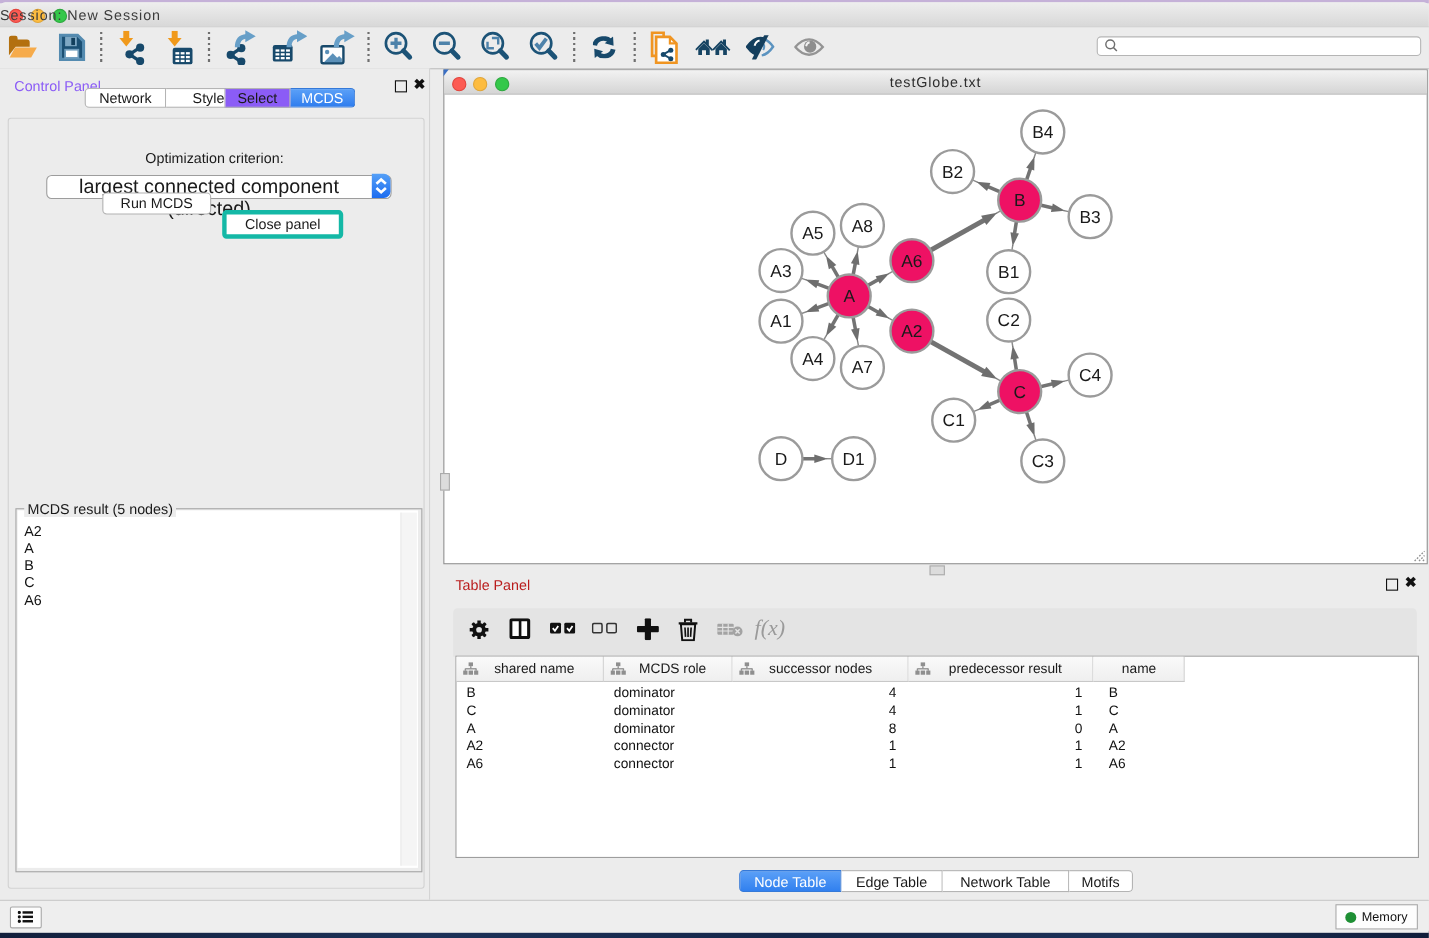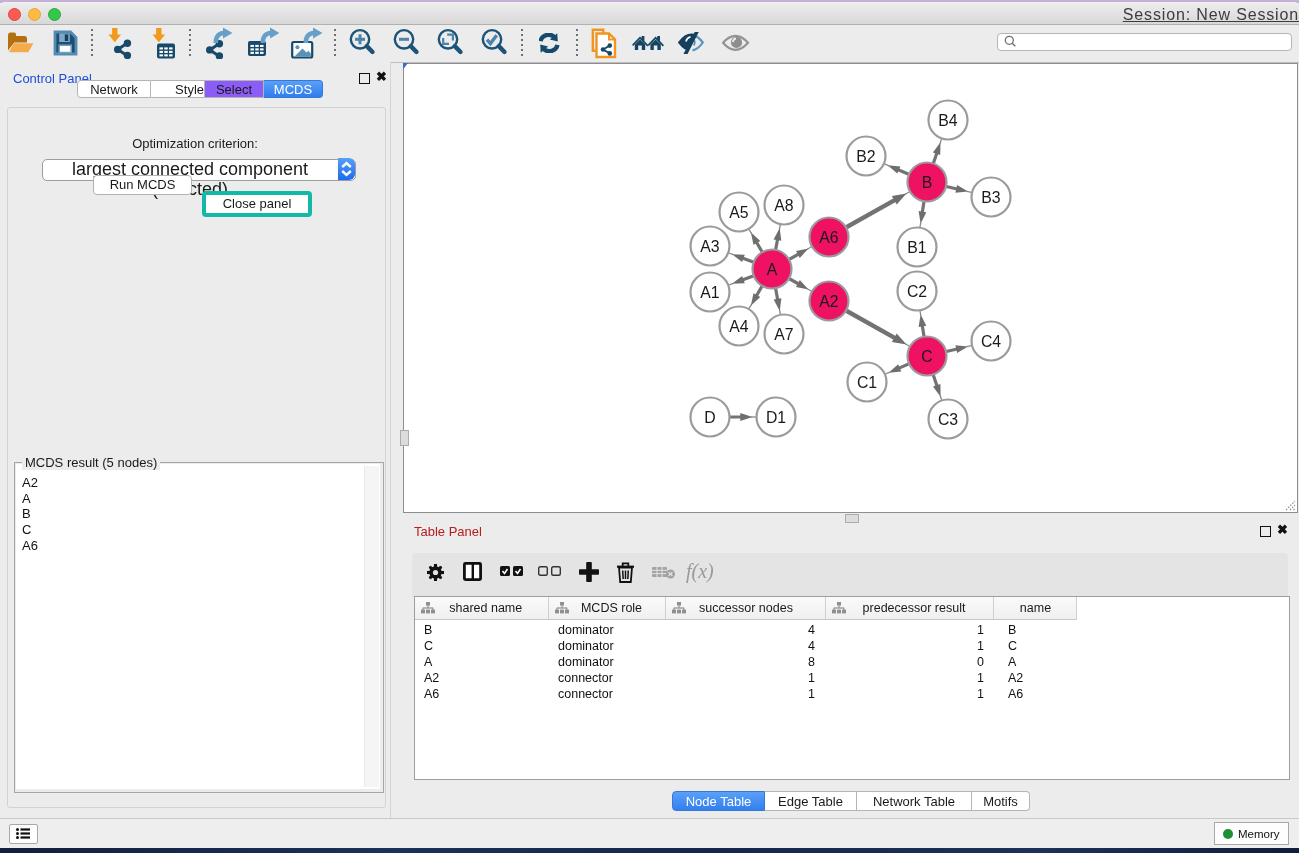--- a/index.html
+++ b/index.html
@@ -9,21 +9,21 @@
 
 <div class="abs" style="left:0;top:0;width:1299px;height:3px;background:#c5b1d8;"></div>
 <div class="abs" style="left:0;top:846px;width:1299px;height:7px;background:linear-gradient(90deg,#121f3c,#1c3158 30%,#15264a 55%,#1d3158 80%,#101d3a);"></div>
 
 <div class="abs" style="left:0;top:2px;width:1299px;height:844px;background:#ececec;border-radius:5px 5px 0 0;"></div>
 
 <div class="abs" style="left:0;top:2px;width:1299px;height:22px;border-radius:5px 5px 0 0;background:linear-gradient(#eeeeee,#d8d8d8);border-bottom:1px solid #b1b1b1;">
  <div class="tl" style="left:8px;background:#fc5b53;border:0.5px solid #e2443d;"></div>
  <div class="tl" style="left:28px;background:#fdbc40;border:0.5px solid #e0a63a;"></div>
  <div class="tl" style="left:48px;background:#34c84a;border:0.5px solid #2da83f;"></div>
- <div class="abs" style="left:0;right:0;top:4px;text-align:right;font-size:16px;letter-spacing:0.85px;color:#3c3c3c;text-decoration:underline;">Session: New Session</div>
+ <div class="abs" style="left:0;right:0;top:4px;text-align:left;font-size:13px;letter-spacing:0.85px;color:#3c3c3c;">Session: New Session</div>
 </div>
 
 <div class="abs" style="left:0;top:25px;width:1299px;height:37px;background:#ececec;border-bottom:1px solid #bdbdbd;"></div>
 
 <div class="abs" style="left:91px;top:29px;width:2px;height:28px;background:repeating-linear-gradient(#6f6f6f 0 2px,transparent 2px 5px);"></div>
 <div class="abs" style="left:189px;top:29px;width:2px;height:28px;background:repeating-linear-gradient(#6f6f6f 0 2px,transparent 2px 5px);"></div>
 <div class="abs" style="left:334px;top:29px;width:2px;height:28px;background:repeating-linear-gradient(#6f6f6f 0 2px,transparent 2px 5px);"></div>
 <div class="abs" style="left:521px;top:29px;width:2px;height:28px;background:repeating-linear-gradient(#6f6f6f 0 2px,transparent 2px 5px);"></div>
 <div class="abs" style="left:576px;top:29px;width:2px;height:28px;background:repeating-linear-gradient(#6f6f6f 0 2px,transparent 2px 5px);"></div>
 <svg class="abs" style="left:8px;top:31px" width="28" height="24">
@@ -179,21 +179,21 @@
 <circle cx="14.5" cy="8.4" r="5.6" fill="#8e8e8e"></circle>
 <path d="M10.8,8 Q11.4,5 14,4.4" fill="none" stroke="#f2f2f2" stroke-width="1.7"></path>
 </svg>
 <div class="abs" style="left:997px;top:33px;width:293px;height:16px;background:#fff;border:1px solid #b5b5b5;border-radius:4px;"></div>
 <svg class="abs" style="left:1004px;top:35px" width="14" height="13">
 <circle cx="5.3" cy="5.3" r="4" fill="none" stroke="#6e6e6e" stroke-width="1.3"></circle>
 <line x1="8.2" y1="8.2" x2="11.3" y2="11.3" stroke="#6e6e6e" stroke-width="1.4"></line>
   </svg>
 
 <div class="abs" style="left:0;top:62px;width:390px;height:756px;background:#ececec;border-right:1px solid #d4d4d4;"></div>
-<div class="abs" style="left:13px;top:71px;font-size:13px;color:#1d4ed8;">Control Panel</div>
+<div class="abs" style="left:13px;top:71px;font-size:13px;color:#8b5cf6;">Control Panel</div>
 <div class="abs" style="left:359px;top:73px;width:9px;height:9px;border:1.6px solid #111;"></div>
 <div class="abs" style="left:376px;top:69px;font-size:13px;font-weight:bold;color:#111;">✖</div>
 
 <div class="abs" style="left:7px;top:107px;width:377px;height:699px;border:1px solid #d2d2d2;border-radius:3px;background:#ececec;"></div>
 
 <div class="abs" style="left:77px;top:80px;height:18px;display:flex;font-size:13px;">
  <div style="width:72px;background:#fff;border:1px solid #b4b4b4;border-radius:4px 0 0 4px;text-align:center;line-height:18px;color:#1a1a1a;">Network</div>
  <div style="width:53px;background:#fff;border:1px solid #b4b4b4;border-left:none;text-align:right;line-height:18px;color:#1a1a1a;">Style</div>
  <div style="width:58px;background:#8b5cf6;border:1px solid #b4b4b4;border-left:none;text-align:center;line-height:18px;color:#1a1a1a;">Select</div>
  <div style="width:58px;background:linear-gradient(#5ba0f7,#2f7dee);border:1px solid #3579d8;border-left:none;border-radius:0 4px 4px 0;text-align:center;line-height:18px;color:#fff;">MCDS</div>
@@ -211,20 +211,26 @@
 <div class="abs" style="left:93px;top:175px;width:97px;height:18px;background:#fff;border:1px solid #b2b2b2;border-radius:4px;font-size:13px;text-align:center;line-height:18px;color:#1a1a1a;">Run MCDS</div>
 <div class="abs" style="left:202px;top:191px;width:102px;height:18px;background:#fff;border:4px solid #14b8a6;border-radius:4px;font-size:13px;text-align:center;line-height:18px;color:#1a1a1a;">Close panel</div>
 
 <div class="abs" style="left:14px;top:462px;width:368px;height:329px;border:1px solid #a6a6a6;"></div>
 <div class="abs" style="left:16px;top:464px;width:364px;height:325px;background:#fff;"></div>
 <div class="abs" style="left:364px;top:466px;width:14px;height:321px;background:#f5f5f5;border-left:1px solid #e9e9e9;"></div>
 <div class="abs" style="left:22px;top:455px;background:#ececec;padding:0 3px;font-size:13px;color:#1a1a1a;">MCDS result (5 nodes)</div>
 <div class="abs" style="left:22px;top:475px;font-size:13px;color:#111;line-height:15.7px;">A2<br>A<br>B<br>C<br>A6</div>
 
 <div class="abs" style="left:403px;top:63px;width:893px;height:448px;background:#fff;border:1px solid #8e8e8e;">
+ <div style="position:absolute;left:0;top:0;width:893px;height:21px;background:linear-gradient(#f2f2f2,#d5d5d5);border-bottom:1px solid #b0b0b0;">
+  <div class="tl" style="left:7px;top:6px;background:#fc5b53;border:0.5px solid #e2443d;"></div>
+  <div class="tl" style="left:26px;top:6px;background:#fdbc40;border:0.5px solid #e0a63a;"></div>
+  <div class="tl" style="left:46px;top:6px;background:#34c84a;border:0.5px solid #2da83f;"></div>
+  <div style="position:absolute;left:0;right:0;top:3px;text-align:center;font-size:13px;letter-spacing:0.8px;color:#2d2d2d;">testGlobe.txt</div>
+ </div>
  <svg style="position:absolute;right:1px;bottom:1px" width="12" height="12">
   <line x1="2" y1="11" x2="11" y2="2" stroke="#8f8f8f" stroke-width="1.2" stroke-dasharray="1.6,1.4"></line>
   <line x1="6" y1="11" x2="11" y2="6" stroke="#8f8f8f" stroke-width="1.2" stroke-dasharray="1.6,1.4"></line>
   <line x1="9.5" y1="11" x2="11" y2="9.5" stroke="#8f8f8f" stroke-width="1.2" stroke-dasharray="1.6,1.4"></line>
  </svg>
 </div>
 <div class="abs" style="left:400px;top:430px;width:7px;height:14px;background:#dcdcdc;border:1px solid #ababab;"></div>
 <div class="abs" style="left:845px;top:514px;width:12px;height:7px;background:#dcdcdc;border:1px solid #ababab;"></div>
 <svg class="abs" style="left:403px;top:63px" width="6" height="7">
     <polygon points="0,0 5,0 0,6.5" fill="#3a6fc4"></polygon>

